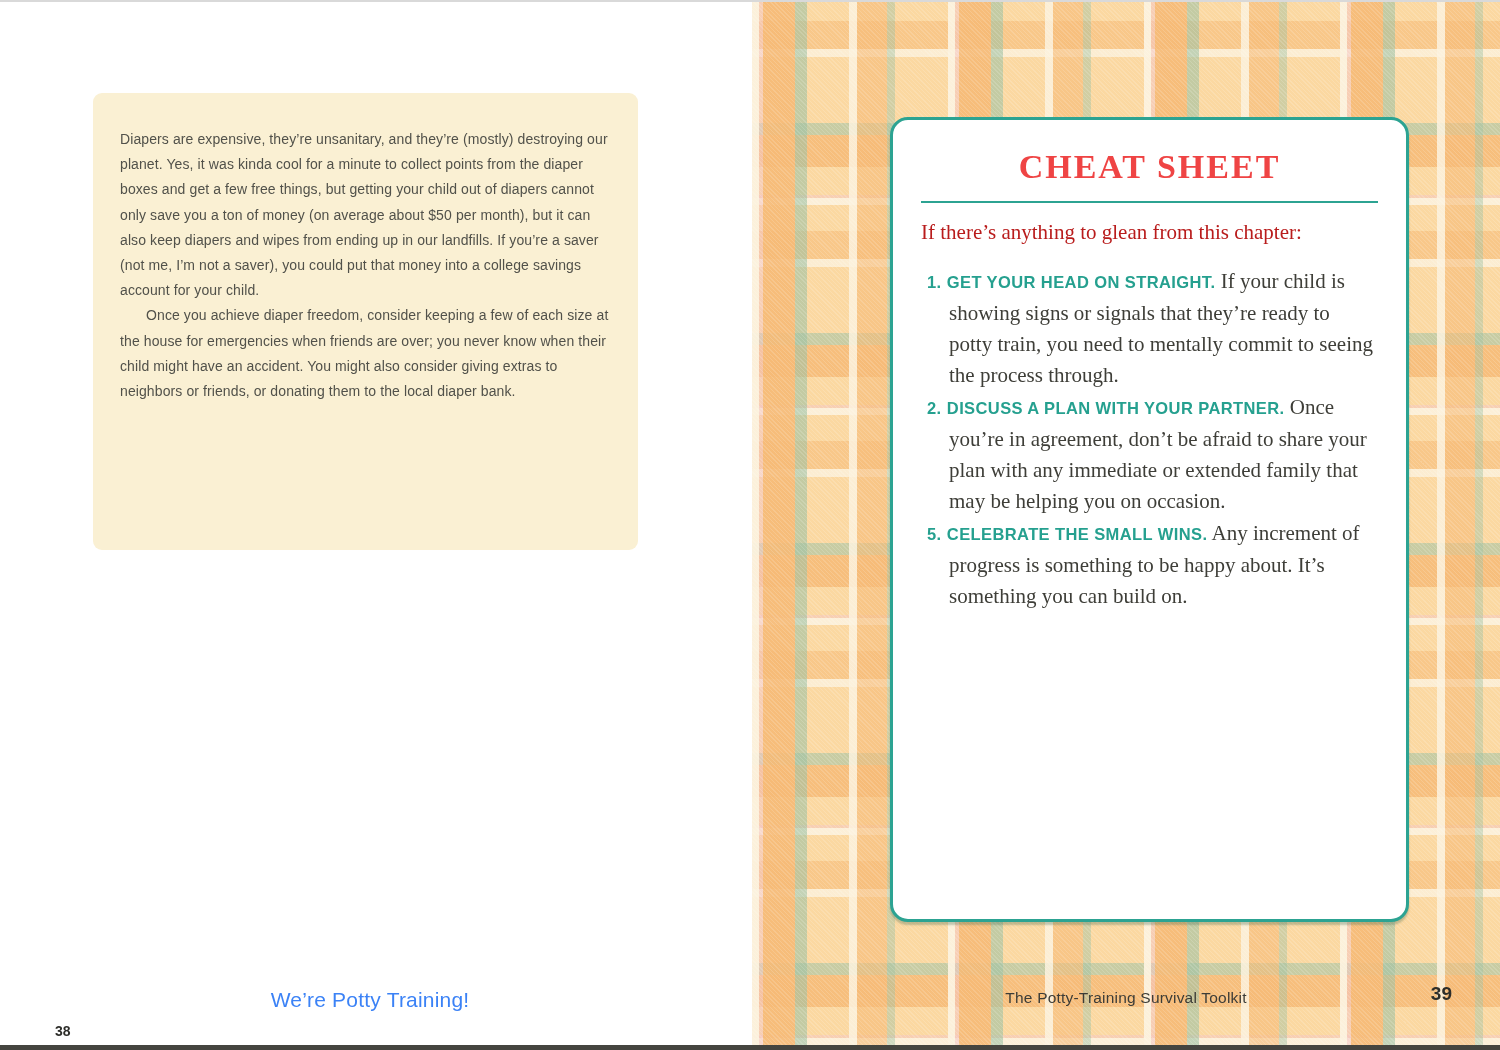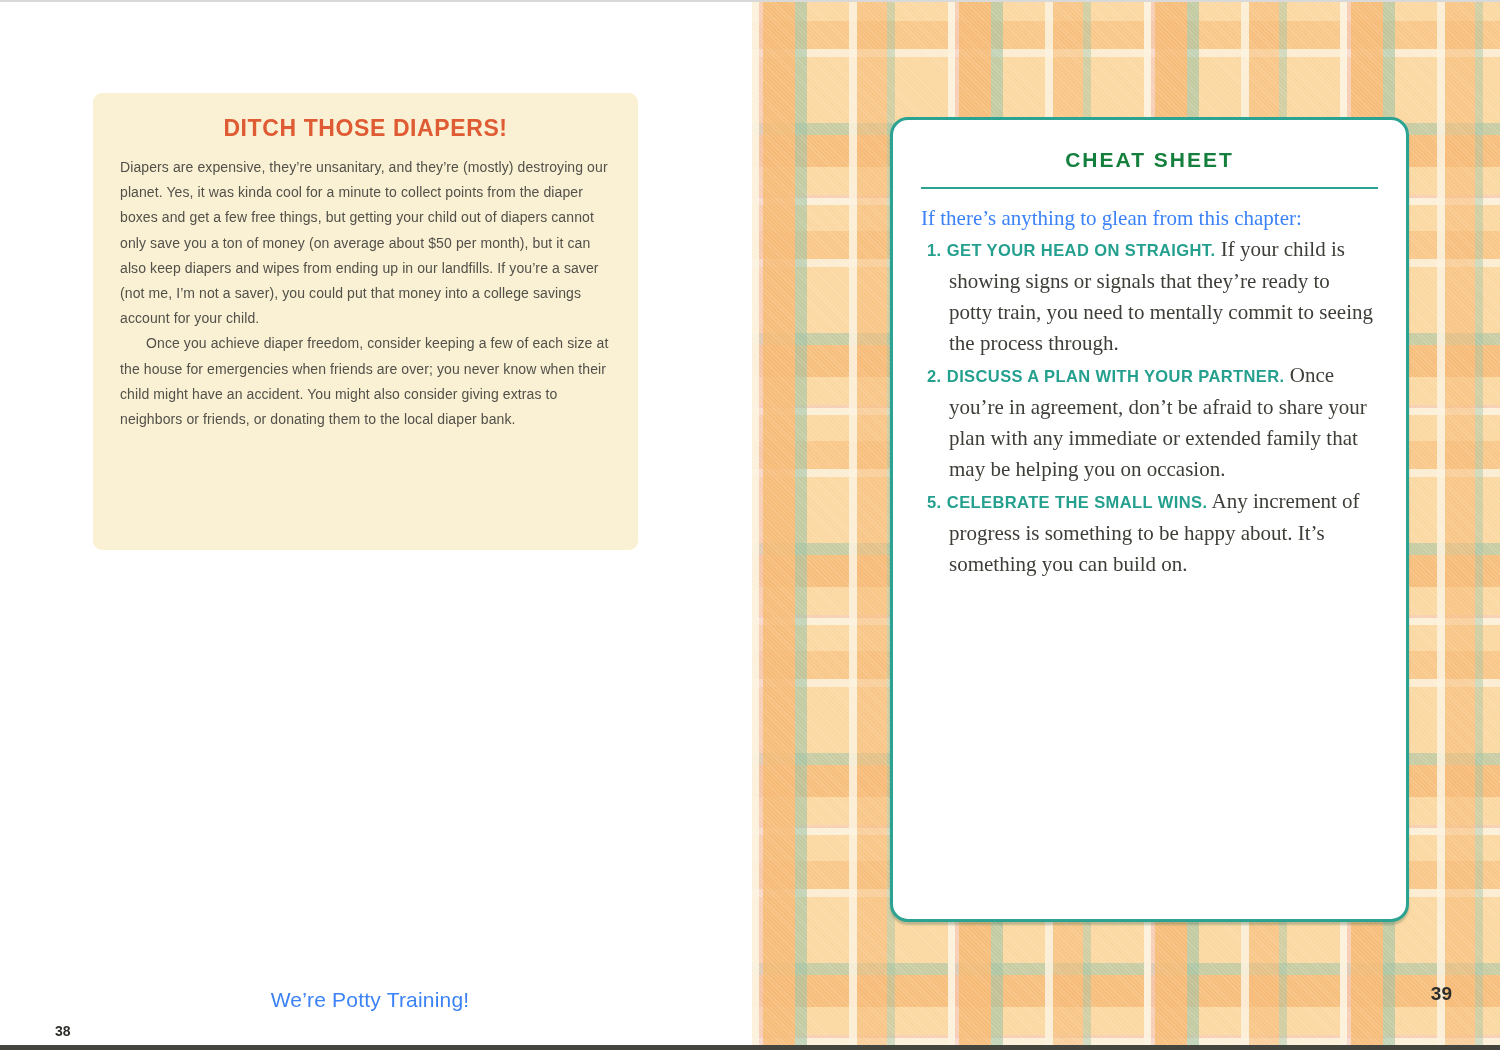--- a/index.html
+++ b/index.html
@@ -93,39 +93,39 @@
   .cheat-card {
     position: absolute; left: 138px; top: 117px; width: 519px; height: 805px;
     background: #ffffff;
     border: 3px solid #2CA392;
     border-radius: 18px;
     padding: 22px 28px 0 28px;
     box-shadow: 0 3px 2px rgba(84, 118, 92, 0.35);
   }
   .cheat-title {
     text-align: center;
-    font-family: Liberation Sans, sans-serif;
+    font-family: Liberation Serif, serif;
     font-weight: 700;
-    font-size: 21px;
+    font-size: 34px;
     letter-spacing: 2px;
-    color: #15803d;
+    color: #ef4444;
     margin-top: 6px;
   }
   .cheat-divider {
     border: none;
     border-top: 2px solid #2CA392;
     margin-top: 15px;
   }
   .cheat-intro {
     margin-top: 17px;
     font-family: "Liberation Serif", serif;
     font-size: 21px;
-    color: #3b82f6;
+    color: #b91c1c;
   }
-  .cheat-list { margin-top: 3px; padding-left: 6px; }
+  .cheat-list { margin-top: 21px; padding-left: 6px; }
   .cheat-item {
     padding-left: 22px;
     text-indent: -22px;
     font-family: "Liberation Serif", serif;
     font-size: 21px;
     line-height: 31px;
     color: #3E3E38;
     margin-bottom: 1px;
   }
   .item-num, .item-label {
@@ -149,21 +149,20 @@
 </head>
 <body>
 
 <div class="spread">
 
   <div class="photo-top-edge"></div>
 
   <div class="page-left">
 
     <div class="callout-box">
-      <div class="callout-title">DITCH THOSE DIAPERS!</div>
       <div class="callout-body">
         <p>Diapers are expensive, they’re unsanitary, and they’re (mostly) destroying our planet. Yes, it was kinda cool for a minute to collect points from the diaper boxes and get a few free things, but getting your child out of diapers cannot only save you a ton of money (on average about $50 per month), but it can also keep diapers and wipes from ending up in our landfills. If you’re a saver (not me, I’m not a saver), you could put that money into a college savings account for your child.</p>
         <p class="indented">Once you achieve diaper freedom, consider keeping a few of each size at the house for emergencies when friends are over; you never know when their child might have an accident. You might also consider giving extras to neighbors or friends, or donating them to the local diaper bank.</p>
       </div>
     </div>
 
     <div class="footer-left-number">38</div>
     <div class="footer-left-title">We’re Potty Training!</div>
   </div>
 
@@ -180,18 +179,19 @@
 
         <div class="cheat-item"><span class="item-num">2.</span> <span class="item-label">DISCUSS A PLAN WITH YOUR PARTNER.</span><span class="item-text"> Once you’re in agreement, don’t be afraid to share your plan with any immediate or extended family that may be helping you on occasion.</span></div>
 
 
 
         <div class="cheat-item"><span class="item-num">5.</span> <span class="item-label">CELEBRATE THE SMALL WINS.</span><span class="item-text"> Any increment of progress is something to be happy about. It’s something you can build on.</span></div>
 
       </div>
     </div>
 
+    <div class="footer-right-title">The Potty-Training Survival Toolkit</div>
     <div class="footer-right-number">39</div>
   </div>
 
   <div class="photo-bottom-edge"></div>
 
 </div>
 
 </body></html>

